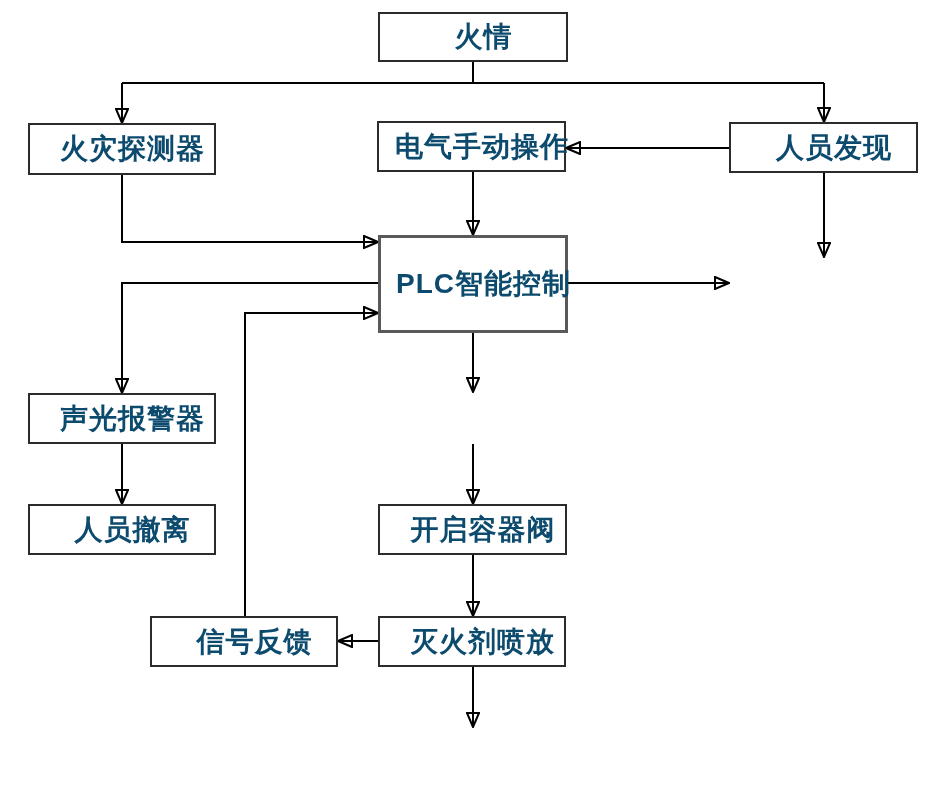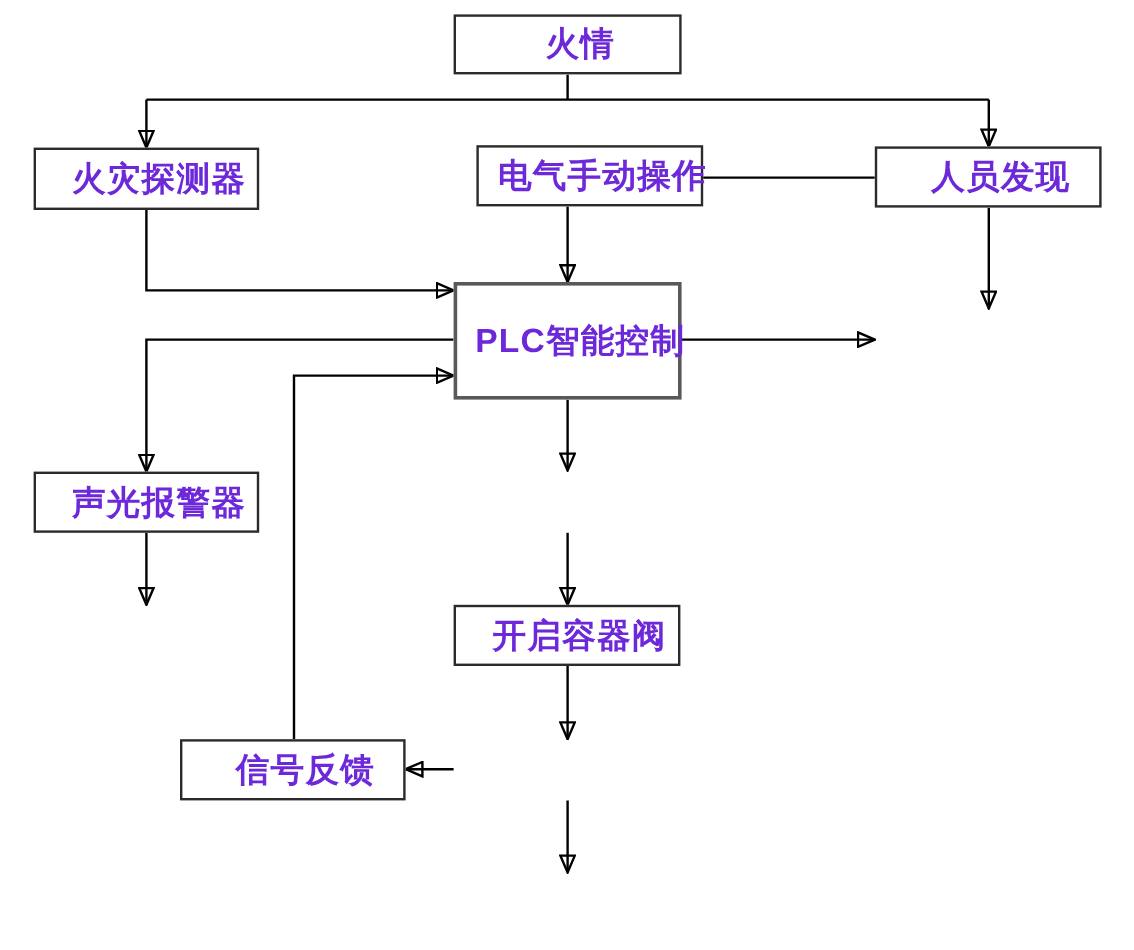--- a/index.html
+++ b/index.html
@@ -30,33 +30,33 @@
   .node {
     position: absolute;
     background: #ffffff;
     border: 2px solid #2b2b2b;
     box-sizing: border-box;
     display: flex;
     align-items: center;
     justify-content: center;
     font-size: 28px;
     font-weight: bold;
-    color: #6d28d9;
+    color: #0c4a6e;
     letter-spacing: 1px;
     white-space: nowrap;
     padding-left: 21px;
   }
   .node.plc {
     border-width: 3px;
     border-color: #595959;
   }
   
   .n-fire        { left: 378px; top: 12px;  width: 190px; height: 50px; }
   .n-detector    { left: 28px;  top: 123px; width: 188px; height: 52px; }
-  .n-manual      { left: 397px; top: 121px; width: 189px; height: 51px; font-family: Liberation Mono, monospace; }
+  .n-manual      { left: 377px; top: 121px; width: 189px; height: 51px; font-family: Liberation Mono, monospace; }
   .n-person      { left: 729px; top: 122px; width: 189px; height: 51px; }
   .n-plc         { left: 378px; top: 235px; width: 190px; height: 98px; }
   .n-linkage     { left: 729px; top: 257px; width: 189px; height: 52px; }
   .n-alarm       { left: 28px;  top: 393px; width: 188px; height: 51px; text-align: right; }
   .n-delay       { left: 378px; top: 392px; width: 187px; height: 52px; }
   .n-evacuate    { left: 28px;  top: 504px; width: 188px; height: 51px; }
   .n-valve       { left: 378px; top: 504px; width: 189px; height: 51px; }
   .n-feedback    { left: 150px; top: 616px; width: 188px; height: 51px; }
   .n-spray       { left: 378px; top: 616px; width: 188px; height: 51px; }
   .n-extinguish  { left: 379px; top: 727px; width: 188px; height: 51px; }
@@ -95,16 +95,18 @@
     <path d="M378,641 L338,641" marker-end="url(#arrow)"></path>
     <path d="M473,667 L473,727" marker-end="url(#arrow)"></path>
   </svg>
 
   <div class="node n-fire">火情</div>
   <div class="node n-detector">火灾探测器</div>
   <div class="node n-manual">电气手动操作</div>
   <div class="node n-plc plc">PLC智能控制</div>
   <div class="node n-person">人员发现</div>
   <div class="node n-alarm">声光报警器</div>
+  <div class="node n-evacuate">人员撤离</div>
   <div class="node n-valve">开启容器阀</div>
   <div class="node n-feedback">信号反馈</div>
+  <div class="node n-spray">灭火剂喷放</div>
 
 </div>
 
 </body></html>

